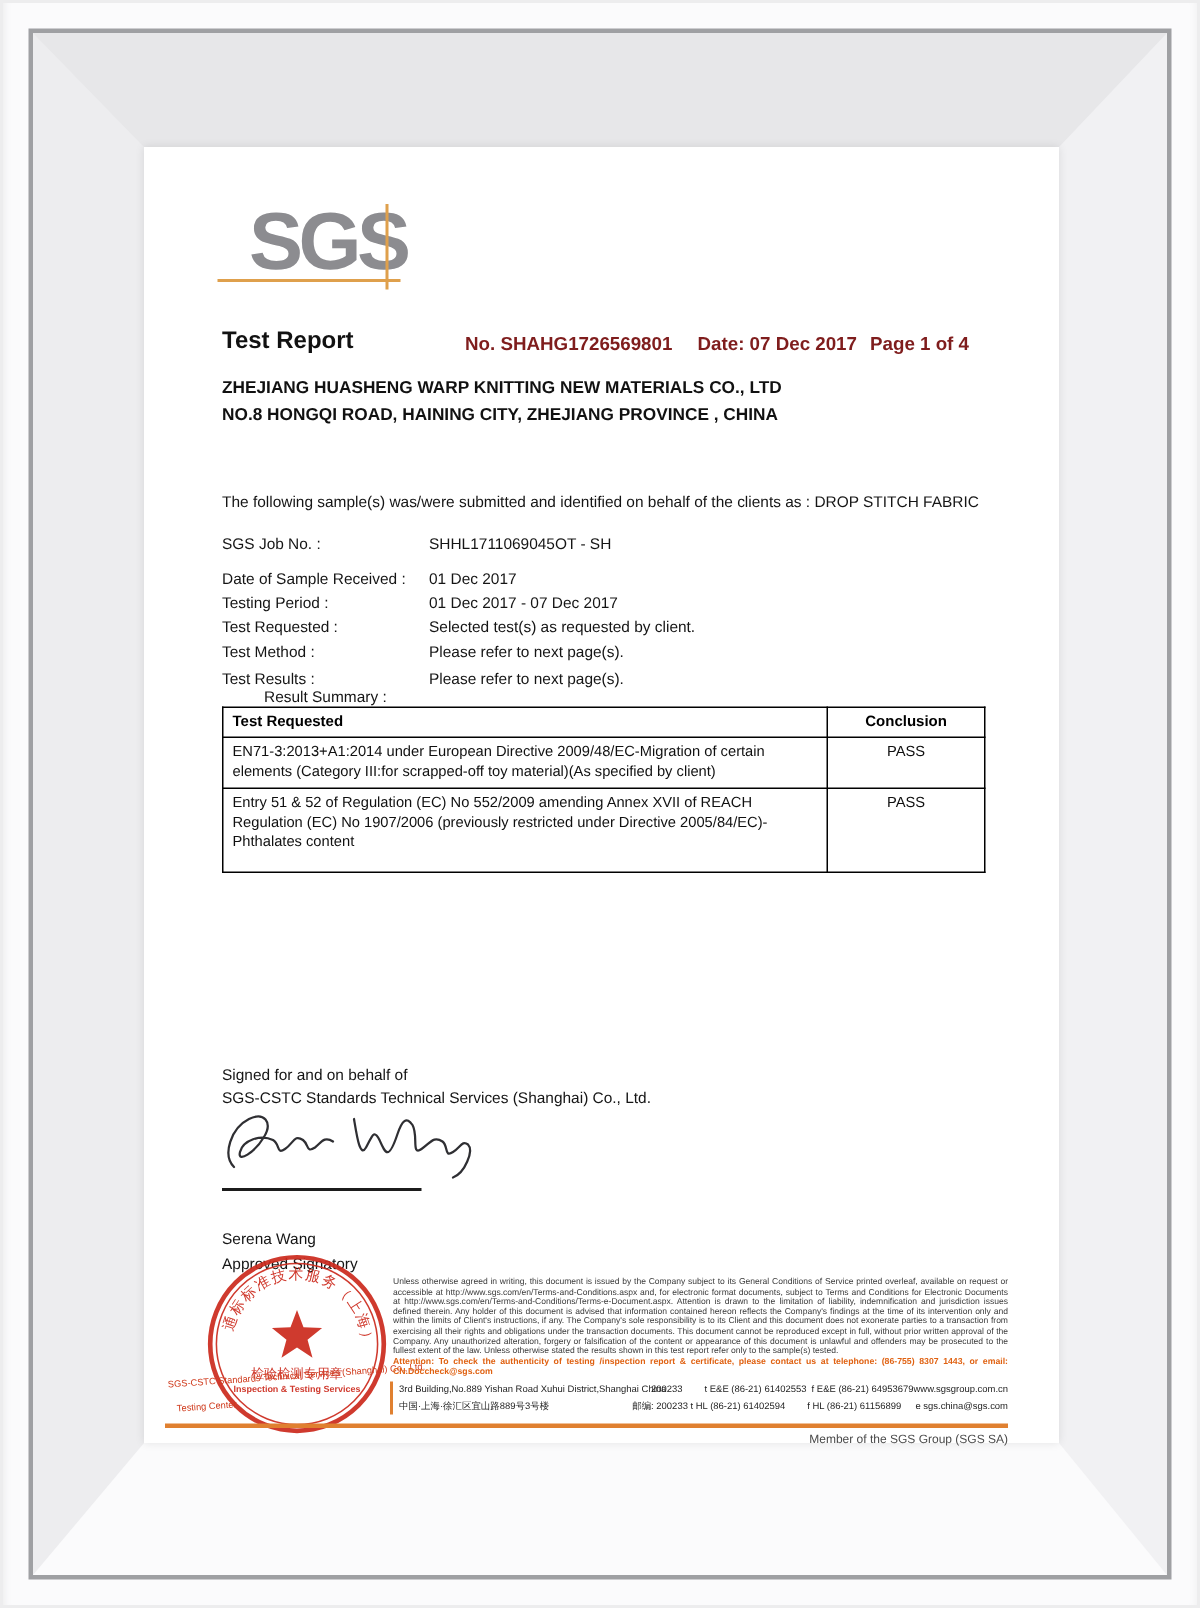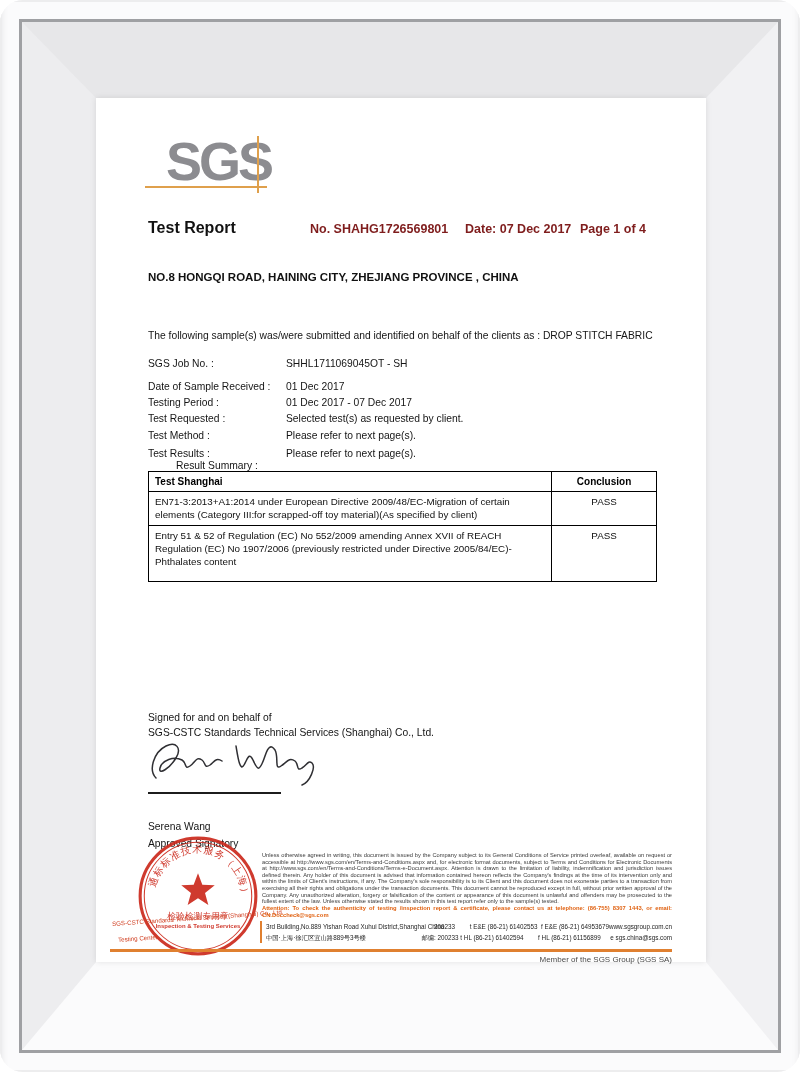--- a/index.html
+++ b/index.html
@@ -1,17 +1,17 @@
 <!DOCTYPE html>
 <html><head>
 <meta charset="utf-8">
 <style>
   * { margin:0; padding:0; box-sizing:border-box; }
   html,body { width:800px; height:1072px; font-family:"Liberation Sans","DejaVu Sans",sans-serif; background:#fff; }
-  .scene { position:relative; width:800px; height:1072px; background:#fcfcfc; overflow:hidden;border-radius:23px; }
+  .scene { position:relative; width:800px; height:1072px; background:#fcfcfc; overflow:hidden; }
   
   .frame-edge { position:absolute; inset:0; box-shadow: inset 0 0 0 2px #ededee, inset 6px 0 8px -6px #d9d9db, inset -6px 0 8px -6px #e3e3e5; background:#fbfbfc; }
   .frame-line { position:absolute; inset:19px; border:3px solid #9fa0a3; }
   .frame-mat { position:absolute; inset:22px; border-style:solid; border-width:76px 72px 88px 74px; border-color:#e7e7e9 #f1f1f3 #fbfbfc #ededef; background:transparent; }
   
   .page { position:absolute; left:96px; top:98px; width:610px; height:864px; background:#fff; box-shadow:0 0 6px rgba(0,0,0,0.10); }
   .abs { position:absolute; }
   .logo-text { font-size:54px; font-weight:bold; color:#8c8c90; letter-spacing:-3px; line-height:46px; }
   .accent-h { height:2px; background:#dfa04c; }
   .accent-v { width:2px; background:#dfa04c; }
@@ -56,20 +56,21 @@
 
     <div class="abs logo-text" style="left:70px; top:40px;">SGS</div>
     <div class="abs accent-h" style="left:49px; top:88px; width:122px;"></div>
     <div class="abs accent-v" style="left:161px; top:38px; height:57px;"></div>
 
     <div class="abs rpt-title" style="left:52px; top:121px;">Test Report</div>
     <div class="abs rpt-meta" style="left:214px; top:124px;">No. SHAHG1726569801</div>
     <div class="abs rpt-meta" style="left:369px; top:124px;">Date: 07 Dec 2017</div>
     <div class="abs rpt-meta" style="left:484px; top:124px;">Page 1 of 4</div>
 
+    <div class="abs company" style="left:52px; top:152px;">ZHEJIANG HUASHENG WARP KNITTING NEW MATERIALS CO., LTD</div>
     <div class="abs company" style="left:52px; top:170px;">NO.8 HONGQI ROAD, HAINING CITY, ZHEJIANG PROVINCE , CHINA</div>
 
     <div class="abs body-text" style="left:52px; top:232px; width:530px;">The following sample(s) was/were submitted and identified on behalf of the clients as : DROP STITCH FABRIC</div>
 
     <div class="field-row" style="top:255px;">
       <span class="flabel">SGS Job No. :</span><span class="fvalue">SHHL1711069045OT - SH</span>
     </div>
     <div class="field-row" style="top:278px;">
       <span class="flabel">Date of Sample Received :</span><span class="fvalue">01 Dec 2017</span>
     </div>
@@ -88,21 +89,21 @@
 
     <div class="abs body-text" style="left:52px; top:362px;padding-left:28px;">Result Summary :</div>
 
     <table class="result abs" style="left:52px; top:373px;">
       <colgroup>
           <col style="width:404px">
           <col style="width:105px">
         </colgroup>
       <tbody>
           <tr>
-        <th>Test Shanghai</th>
+        <th>Test Requested</th>
         <th class="center">Conclusion</th>
       </tr>
       <tr>
         <td class="med">EN71-3:2013+A1:2014 under European Directive 2009/48/EC-Migration of certain elements (Category III:for scrapped-off toy material)(As specified by client)</td>
         <td class="center">PASS</td>
       </tr>
       <tr>
         <td class="tall">Entry 51 &amp; 52 of Regulation (EC) No 552/2009 amending Annex XVII of REACH Regulation (EC) No 1907/2006 (previously restricted under Directive 2005/84/EC)-Phthalates content</td>
         <td class="center">PASS</td>
       </tr>

